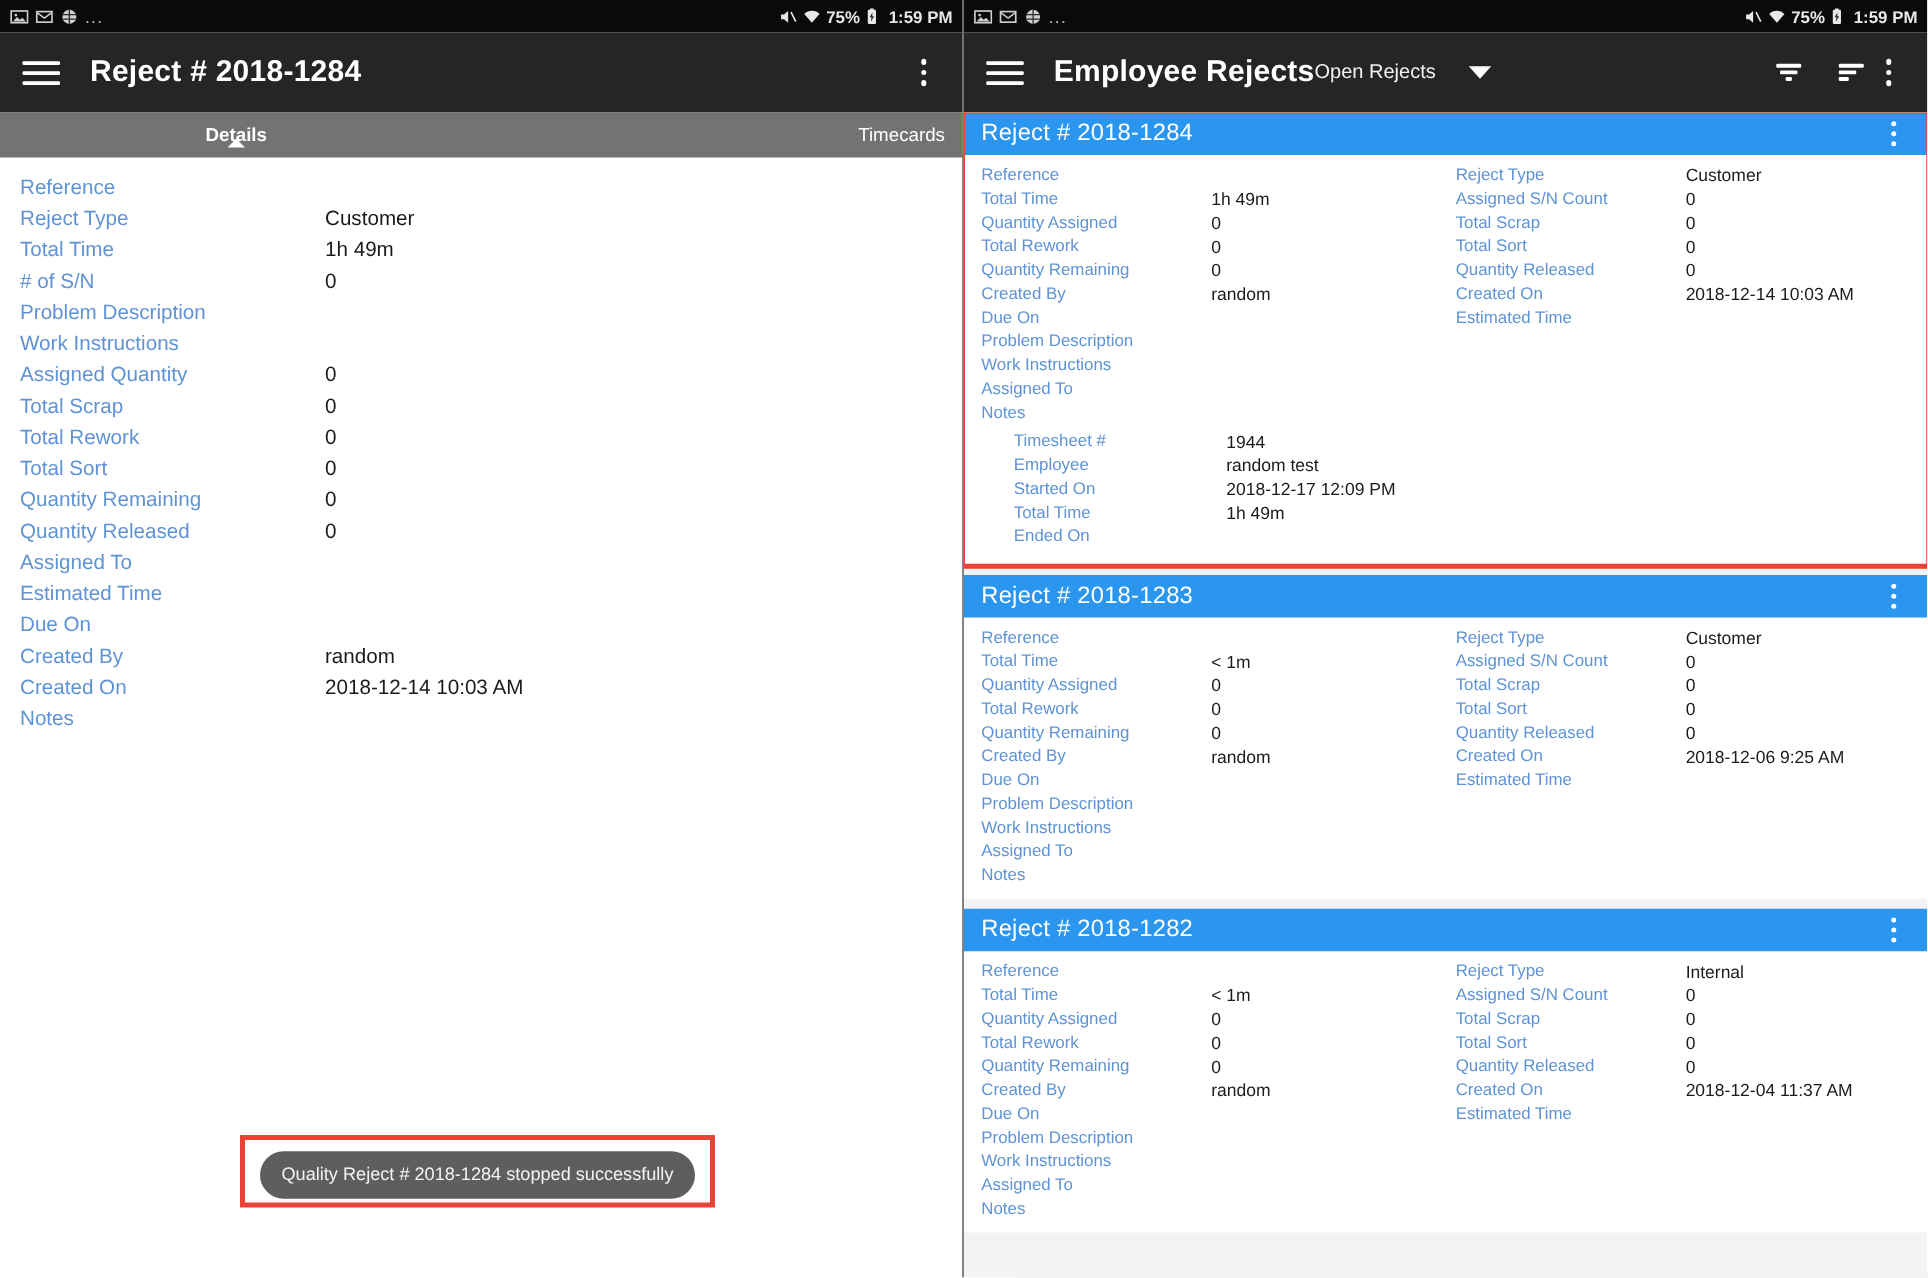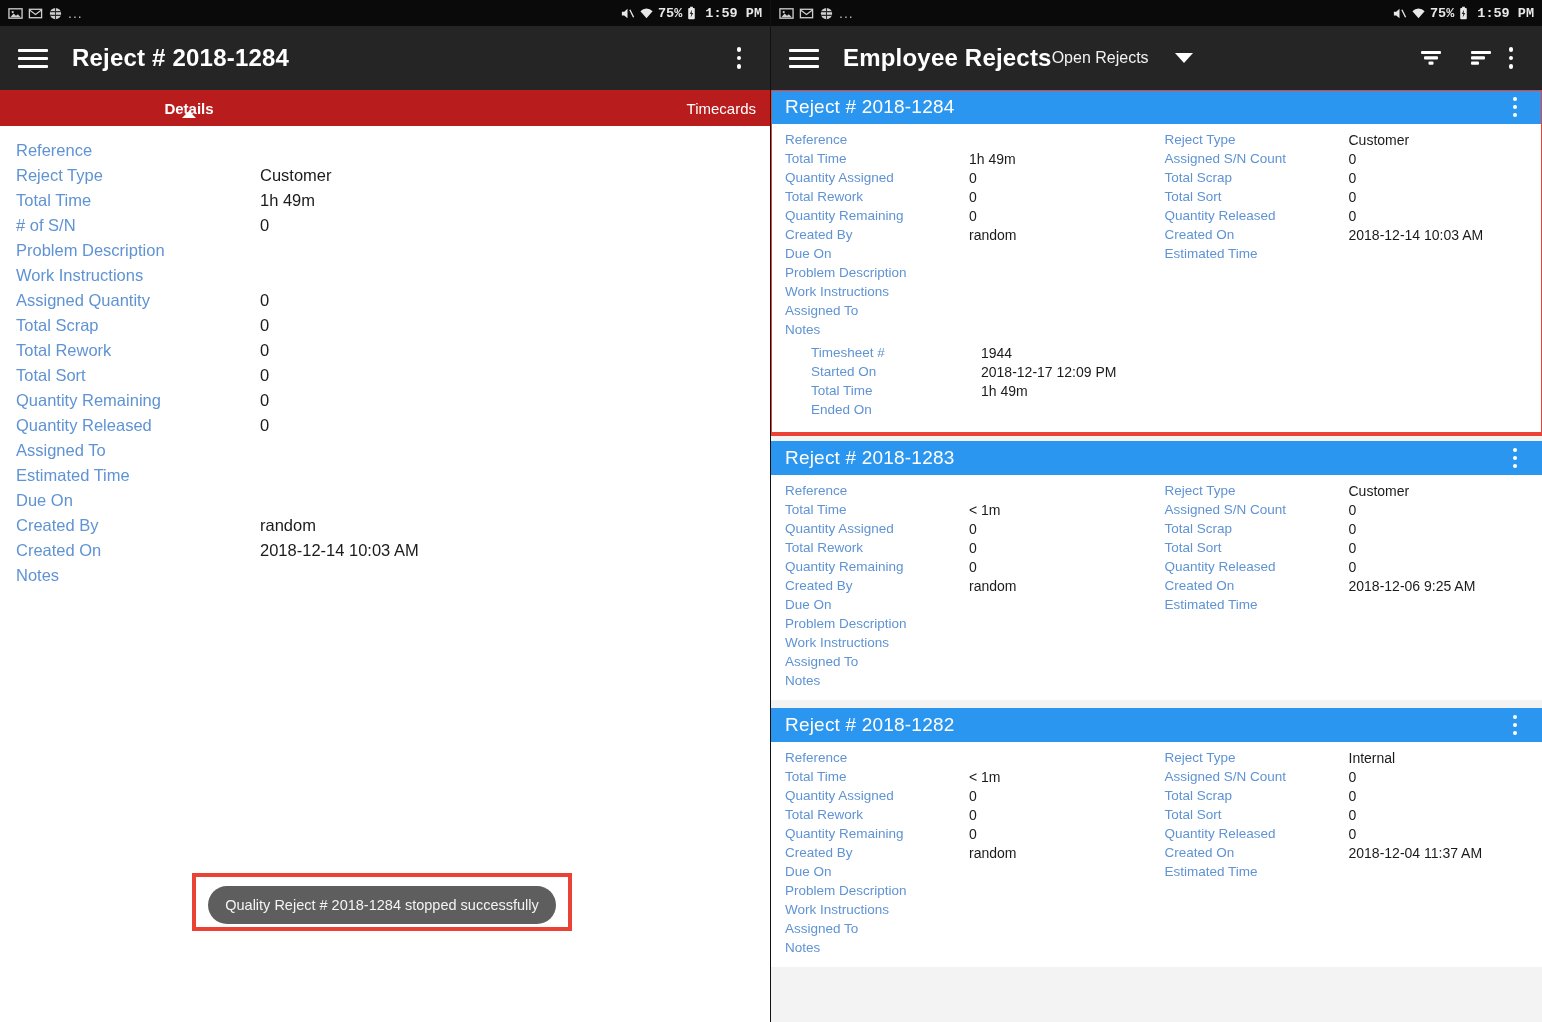--- a/index.html
+++ b/index.html
@@ -12,21 +12,21 @@
   .screen { display:flex; width:1542px; height:1022px; }
   .panel { width:771px; height:1022px; position:relative; overflow:hidden; background:#fff; }
   .panel.left { border-right:1px solid #111; }
 
   
   .statusbar {
     height:26px; background:#0a0a0a; display:flex; align-items:center;
     padding:0 8px; color:#cfcfcf; font-size:13px; position:relative; z-index:5;
   }
   .sb-left { display:flex; align-items:center; gap:5px; }
-  .sb-right { margin-left:auto; display:flex; align-items:center; gap:4px; font-size:13.5px; color:#e8e8e8; font-weight:600;font-family:Liberation Mono, monospace;}
+  .sb-right { margin-left:auto; display:flex; align-items:center; gap:4px; font-size:13.5px; color:#e8e8e8; font-weight:600;}
   .sb-ico { width:15px; height:15px; display:inline-block; position:relative; }
   .sb-ico svg { display:block; }
   .sb-dots { font-size:14px; letter-spacing:1px; color:#bdbdbd; line-height:10px; }
 
   
   .appbar {
     height:64px; background:#252525; display:flex; align-items:center;
     padding:0 18px; color:#fff;
   }
   .hamburger { width:30px; height:24px; display:flex; flex-direction:column; justify-content:center; gap:5px; cursor:pointer; margin-right:24px;}
@@ -37,41 +37,41 @@
     width:0; height:0; border-left:9px solid transparent; border-right:9px solid transparent;
     border-top:10px solid #fff; margin-left:26px; cursor:pointer;
   }
   .appbar-spacer { flex:1; }
   .bar-icon { width:34px; height:34px; display:flex; align-items:center; justify-content:center; cursor:pointer; margin-left:16px;}
   .kebab { display:flex; flex-direction:column; gap:4px; align-items:center; justify-content:center; width:26px; height:30px; cursor:pointer;}
   .kebab i { width:4.5px; height:4.5px; background:#fff; border-radius:50%; display:block; }
 
   
   .tabbar {
-    height:36px; background:#b91c1c; display:flex; align-items:center;
+    height:36px; background:#737373; display:flex; align-items:center;
     position:relative; color:#fff;
   }
   .tab { flex:1; text-align:center; font-size:15px; cursor:pointer; position:relative; }
   .tab.active { font-weight:700; }
   .tab.right { text-align:right; padding-right:14px; font-weight:400;}
   .tab-indicator {
     position:absolute; bottom:-1px; left:50%; transform:translateX(-50%);
     width:0; height:0; border-left:7px solid transparent; border-right:7px solid transparent;
     border-bottom:7px solid #ffffff;
   }
 
   
   .detail-list { padding:12px 16px 0 16px; }
   .drow { display:flex; height:25px; align-items:center; }
   .dlabel { color:#5f93d4; font-size:16.5px; width:244px; flex:0 0 244px; }
   .dvalue { color:#1b1b1b; font-size:16.5px; }
 
   
   .toast-wrap {
-    position:absolute; left:192px; top:873px; width:380px; height:58px;
+    position:absolute; left:192px; top:908px; width:380px; height:58px;
     border:4px solid #ea4335; background:#ffffff;
   }
   .toast {
     position:absolute; left:12px; top:9px; right:12px; height:38px;
     background:#5e5e5e; border-radius:19px; display:flex; align-items:center; justify-content:center;
     color:#f4f4f4; font-size:14.5px;
   }
 
   
   .reject-list { height:932px; overflow:hidden; background:#f3f3f3; position:relative; }
@@ -427,20 +427,24 @@
                   <div class="gvalue"></div>
                 </div>
             </div>
           </div>
           <div class="ts-block">
             <div class="ts-row">
                 <div class="ts-label">Timesheet #</div>
                 <div class="ts-value">1944</div>
               </div>
             <div class="ts-row">
+                <div class="ts-label">Employee</div>
+                <div class="ts-value">random test</div>
+              </div>
+            <div class="ts-row">
                 <div class="ts-label">Started On</div>
                 <div class="ts-value">2018-12-17 12:09 PM</div>
               </div>
             <div class="ts-row">
                 <div class="ts-label">Total Time</div>
                 <div class="ts-value">1h 49m</div>
               </div>
             <div class="ts-row">
                 <div class="ts-label">Ended On</div>
                 <div class="ts-value"></div>

